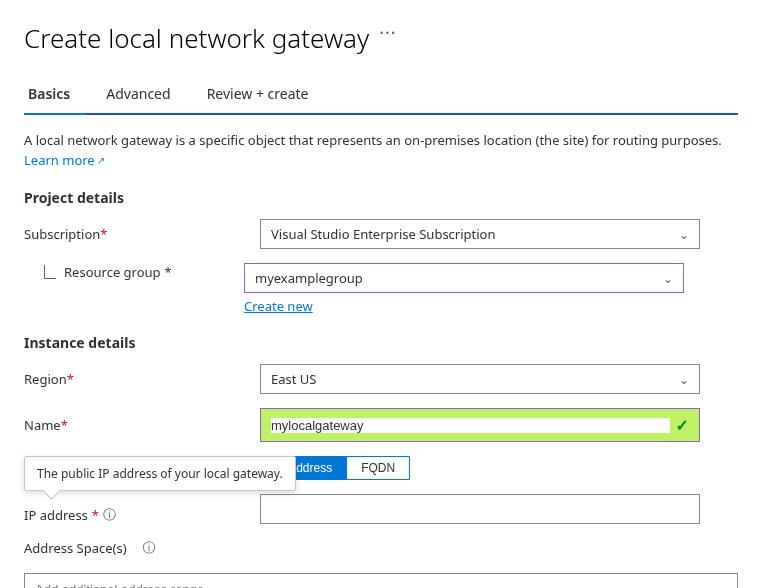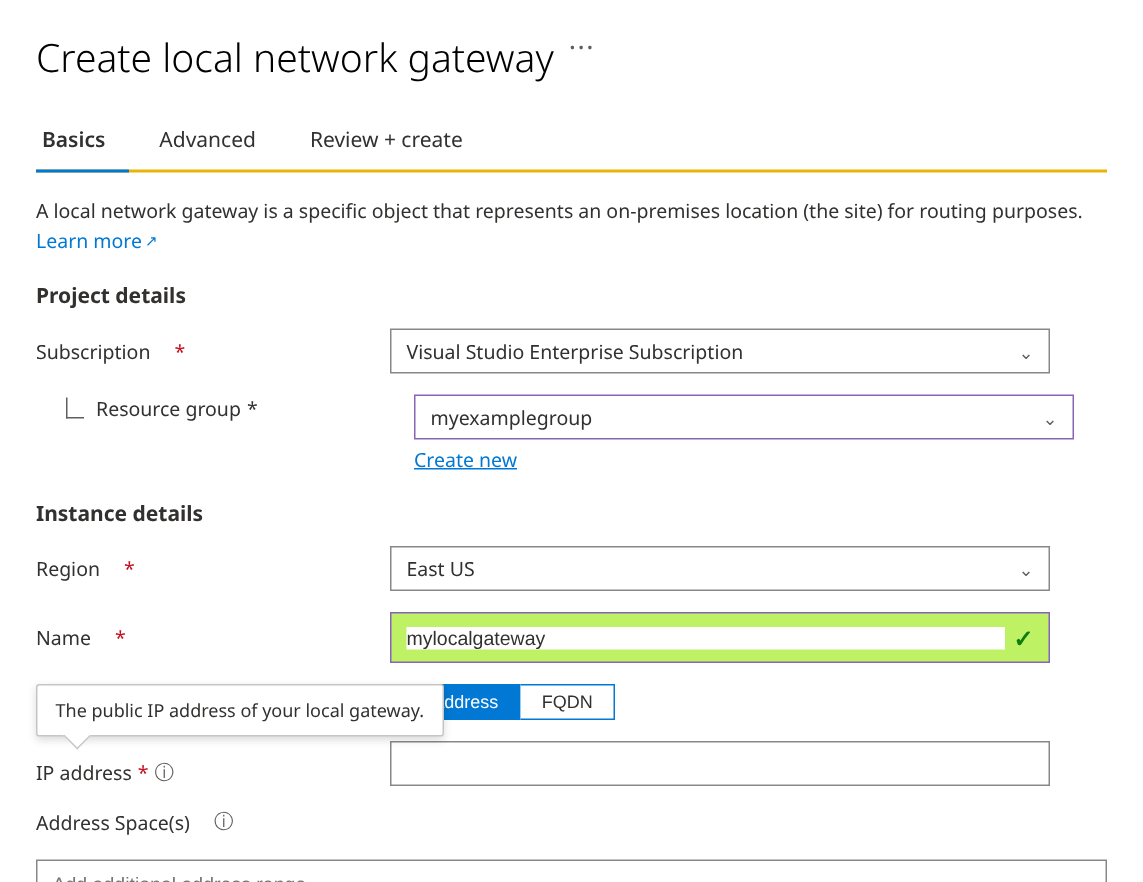--- a/index.html
+++ b/index.html
@@ -28,21 +28,21 @@
       font-size: 18px;
       color: #605e5c;
       cursor: pointer;
       letter-spacing: 1px;
     }
 
     
     .tabs {
       display: flex;
       gap: 0;
-      border-bottom: 2px solid #eab308;
+      border-bottom: 2px solid #1d4ed8;
       margin-bottom: 16px;
     }
     .tab {
       padding: 8px 16px 10px 4px;
       font-size: 14px;
       cursor: pointer;
       color: #323130;
       position: relative;
       margin-right: 16px;
     }
@@ -96,21 +96,21 @@
       margin-bottom: 14px;
       gap: 16px;
     }
     .form-label {
       width: 220px;
       font-size: 13px;
       color: #323130;
       flex-shrink: 0;
       display: flex;
       align-items: center;
-      gap: 16px;
+      gap: 0;
     }
     .form-label .required {
       color: #c50f1f;
     }
     .form-label .info-icon {
       color: #605e5c;
       font-size: 13px;
       cursor: pointer;
     }
     .form-control {
@@ -173,21 +173,21 @@
       color: #107c10;
       font-size: 16px;
       font-weight: bold;
     }
 
     
     .resource-group-row {
       display: flex;
       align-items: flex-start;
       margin-bottom: 4px;
-      gap: 32px;
+      gap: 0;
     }
     .rg-indent {
       display: flex;
       flex-direction: column;
       width: 220px;
       flex-shrink: 0;
     }
     .rg-indent-label {
       display: flex;
       align-items: center;

